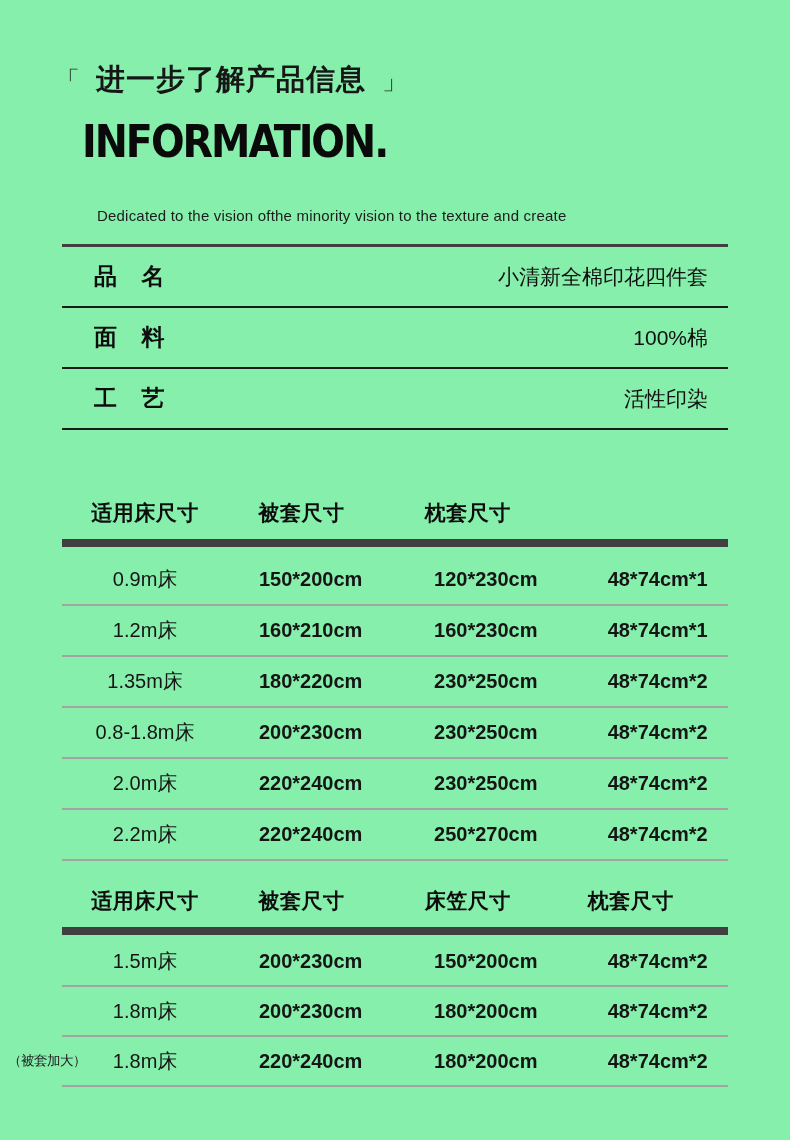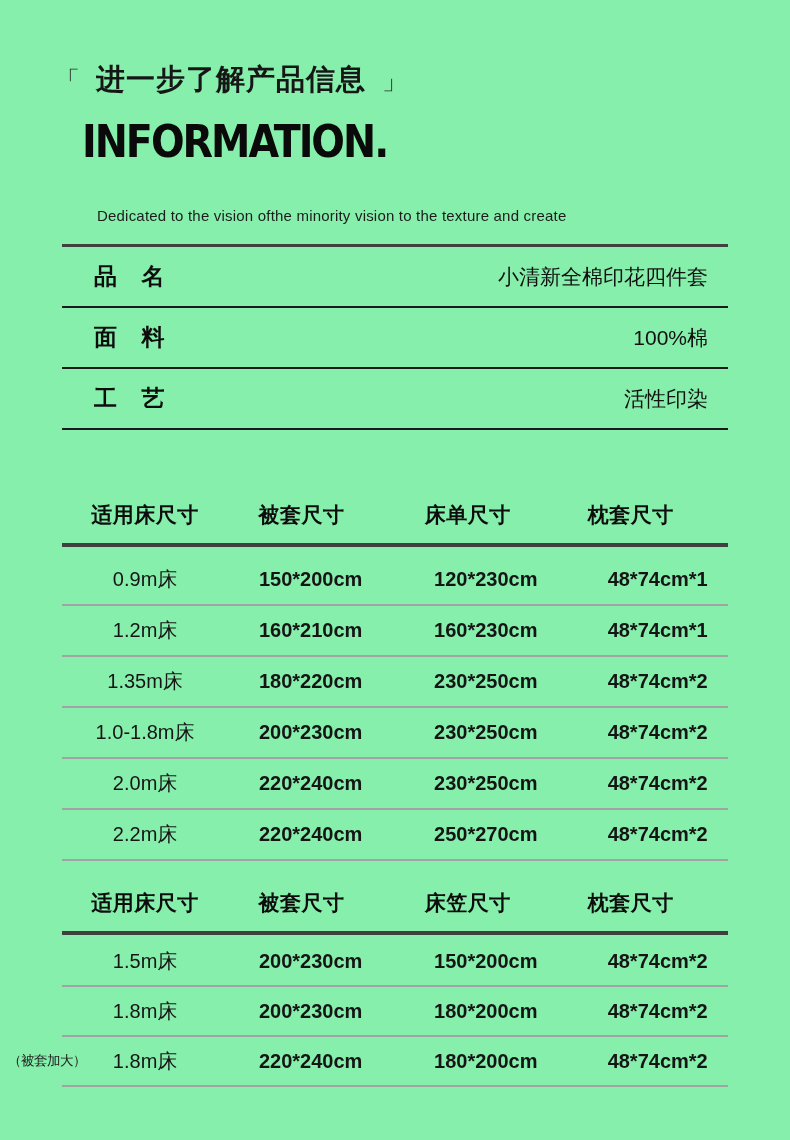--- a/index.html
+++ b/index.html
@@ -60,21 +60,21 @@
   .size-table-1 { top: 487px; }
   .size-table-2 { top: 874px; }
 
   .grid-row {
     display: grid;
     grid-template-columns: 26% 23% 29% 22%;
     padding-right: 27px;
     align-items: center;
   }
   .size-header {
-    border-bottom: 4px solid #404040;
+    border-bottom: 8px solid #404040;
   }
   .size-table-1 .size-header { height: 60px; }
   .size-table-2 .size-header { height: 61px; }
   .size-header .hcell {
     text-align: center;
     font-size: 21px; font-weight: 700; color: #0d0d0d;
     letter-spacing: 0.5px;
   }
   .size-table-1 .rows { padding-top: 8px; }
   .size-table-2 .rows { padding-top: 2px; }
@@ -121,21 +121,20 @@
     <div class="spec-row">
       <span class="spec-label">工 艺</span>
       <span class="spec-value">活性印染</span>
     </div>
   </div>
 
   <div class="size-table size-table-1">
     <div class="grid-row size-header">
       <div class="hcell">适用床尺寸</div>
       <div class="hcell">被套尺寸</div>
-      <div class="hcell">床单尺寸</div>
       <div class="hcell">枕套尺寸</div>
     </div>
     <div class="rows">
       <div class="grid-row size-row">
         <div class="cell bed">0.9m床</div>
         <div class="cell">150*200cm</div>
         <div class="cell">120*230cm</div>
         <div class="cell">48*74cm*1</div>
       </div>
       <div class="grid-row size-row">
@@ -144,21 +143,21 @@
         <div class="cell">160*230cm</div>
         <div class="cell">48*74cm*1</div>
       </div>
       <div class="grid-row size-row">
         <div class="cell bed">1.35m床</div>
         <div class="cell">180*220cm</div>
         <div class="cell">230*250cm</div>
         <div class="cell">48*74cm*2</div>
       </div>
       <div class="grid-row size-row">
-        <div class="cell bed">1.0-1.8m床</div>
+        <div class="cell bed">0.8-1.8m床</div>
         <div class="cell">200*230cm</div>
         <div class="cell">230*250cm</div>
         <div class="cell">48*74cm*2</div>
       </div>
       <div class="grid-row size-row">
         <div class="cell bed">2.0m床</div>
         <div class="cell">220*240cm</div>
         <div class="cell">230*250cm</div>
         <div class="cell">48*74cm*2</div>
       </div>

